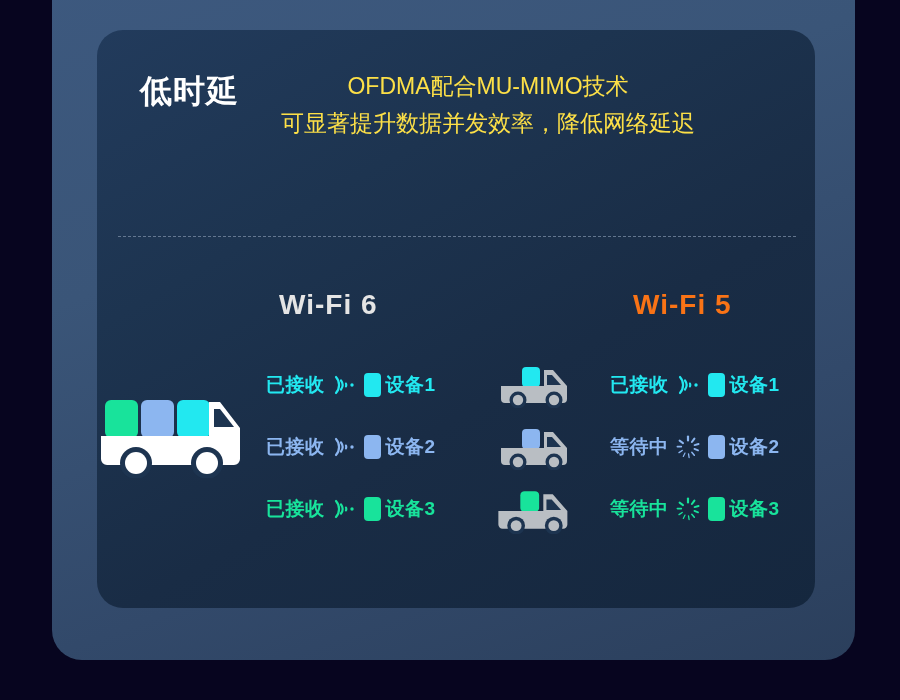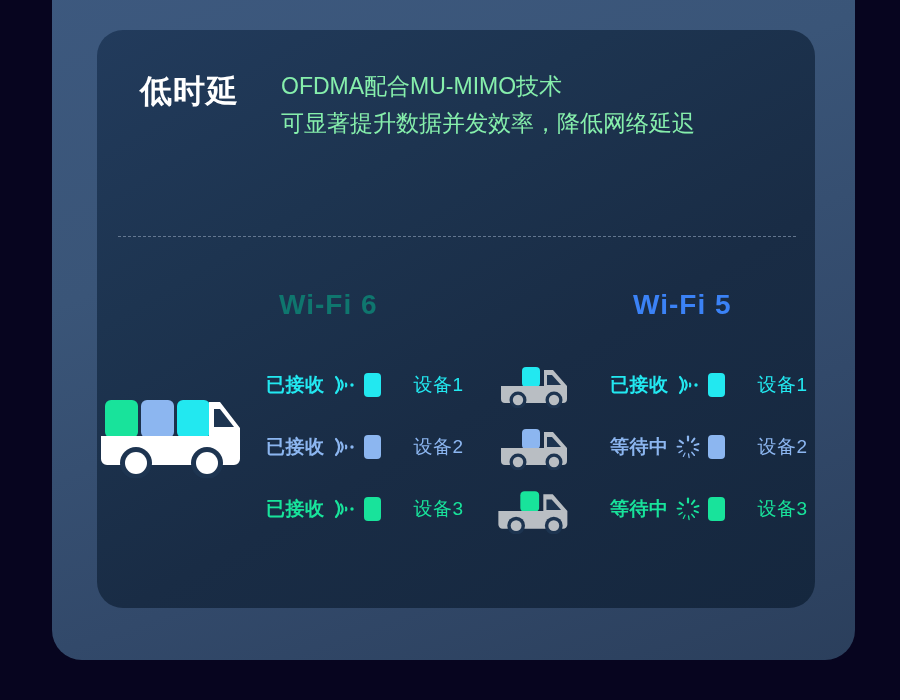--- a/index.html
+++ b/index.html
@@ -6,20 +6,21 @@
   html, body {
     width:900px; height:700px;
     background:#07051f;
     font-family:"Liberation Sans","DejaVu Sans",sans-serif;
     overflow:hidden;
   }
   #stage {
     position:relative;
     width:900px; height:700px;
     background:#07051f;
+    text-align:center;
   }
   
   #outer-panel {
     position:absolute;
     left:52px; top:-40px;
     width:803px; height:700px;
     background:linear-gradient(160deg,#3d597f 0%,#3a5578 35%,#32496a 70%,#2b3f5c 100%);
     border-radius:0 0 30px 30px;
   }
   
@@ -38,21 +39,21 @@
     width:660px;
   }
   #header-row { display:flex; align-items:flex-start; }
   #headline {
     font-size:32px; font-weight:bold; color:#ffffff;
     letter-spacing:1px; line-height:1.1; white-space:nowrap;
     padding-top:6px;
   }
   #desc-block { margin-left:42px; }
   .desc-line {
-    font-size:23px; color:#86efac; line-height:1.62;
+    font-size:23px; color:#fde047; line-height:1.62;
     white-space:nowrap; font-weight:normal;
   }
 
   
   #divider {
     position:absolute;
     left:118px; top:236px;
     width:678px; height:0;
     border-top:1px dashed #7c8ea6;
     opacity:.75;
@@ -66,21 +67,21 @@
   }
   #title-wifi6 { left:279px; top:289px; color:#22e8f0; }
   #title-wifi5 { left:633px; top:289px; color:#b9c3cd; }
 
   
   #wifi6-truck { position:absolute; left:97px; top:396px; }
 
   
   .row { position:absolute; display:flex; align-items:center; white-space:nowrap; }
   .status-text { font-size:19px; font-weight:bold; letter-spacing:.5px;margin-left:8px; }
-  .dev-label  { font-size:19px; font-weight:normal; letter-spacing:.5px;margin-left:28px; }
+  .dev-label  { font-size:19px; font-weight:bold; letter-spacing:.5px; }
   .dev-box {
     width:17px; height:24px; border-radius:4px;
     margin:0 5px 0 7px; display:inline-block;
   }
   .icon-slot { width:26px; height:24px; margin-left:6px; display:flex;
                align-items:center; justify-content:center; }
 
   
   #w6-row1 { left:258px; top:372px; }
   #w6-row2 { left:258px; top:434px; }
@@ -109,22 +110,22 @@
       <div id="headline">低时延</div>
       <div id="desc-block">
         <div class="desc-line">OFDMA配合MU-MIMO技术</div>
         <div class="desc-line">可显著提升数据并发效率，降低网络延迟</div>
       </div>
     </div>
   </div>
 
   <div id="divider"></div>
 
-  <div class="col-title" id="title-wifi6" style="color: #0f766e;">Wi-Fi 6</div>
-  <div class="col-title" id="title-wifi5" style="color: #3b82f6;">Wi-Fi 5</div>
+  <div class="col-title" id="title-wifi6" style="color: #e5e5e5;">Wi-Fi 6</div>
+  <div class="col-title" id="title-wifi5" style="color: #f97316;">Wi-Fi 5</div>
 
   <div id="wifi6-truck">
     <svg width="148" height="82" viewBox="0 0 148 82">
 
       <rect id="c0" x="8" y="4" width="33" height="38" rx="6" fill="#18e39b"></rect>
       <rect id="c1" x="44" y="4" width="33" height="38" rx="6" fill="#8cb6f0"></rect>
       <rect id="c2" x="80" y="4" width="33" height="38" rx="6" fill="#22e8f0"></rect>
 
       <path id="tbody" d="M4 40 H112 V6 h11 l20 26 v31 a6 6 0 0 1-6 6 H10 a6 6 0 0 1-6-6 Z" fill="#ffffff"></path>
 

